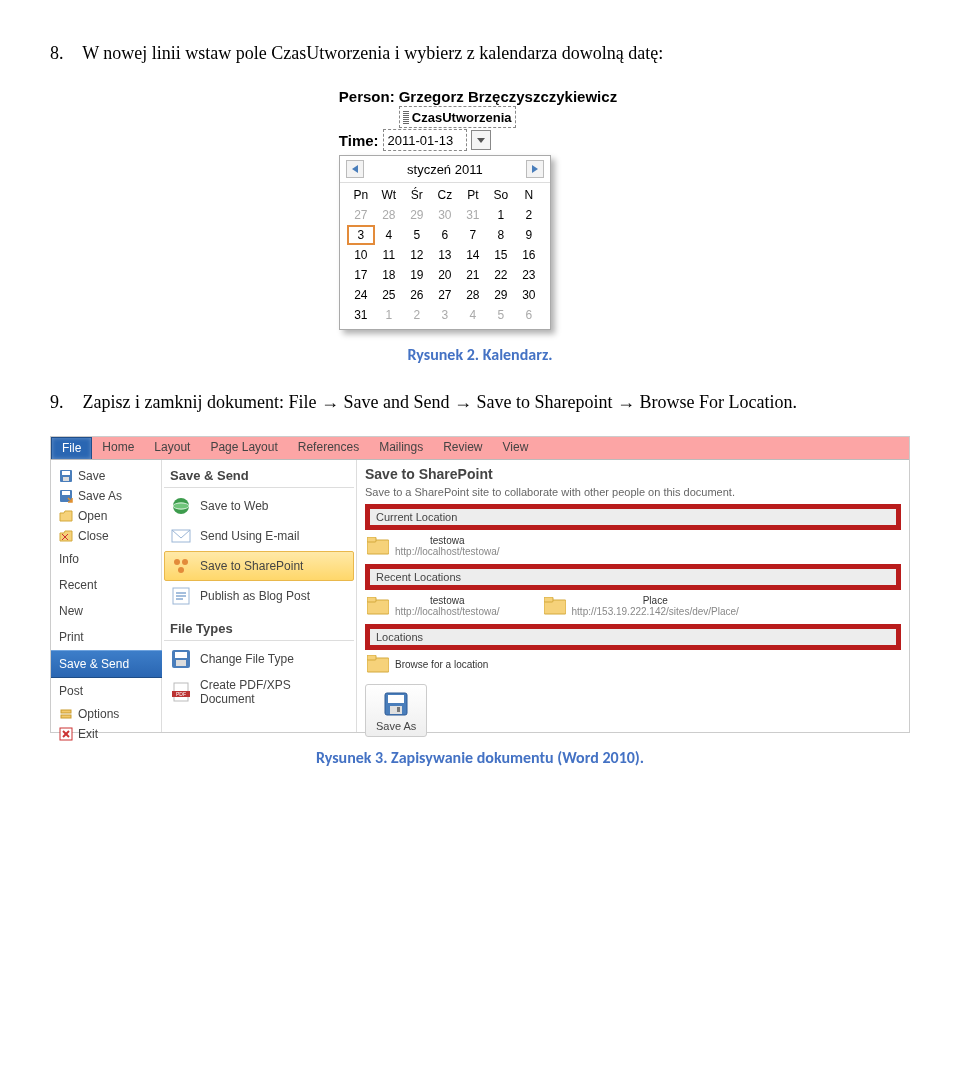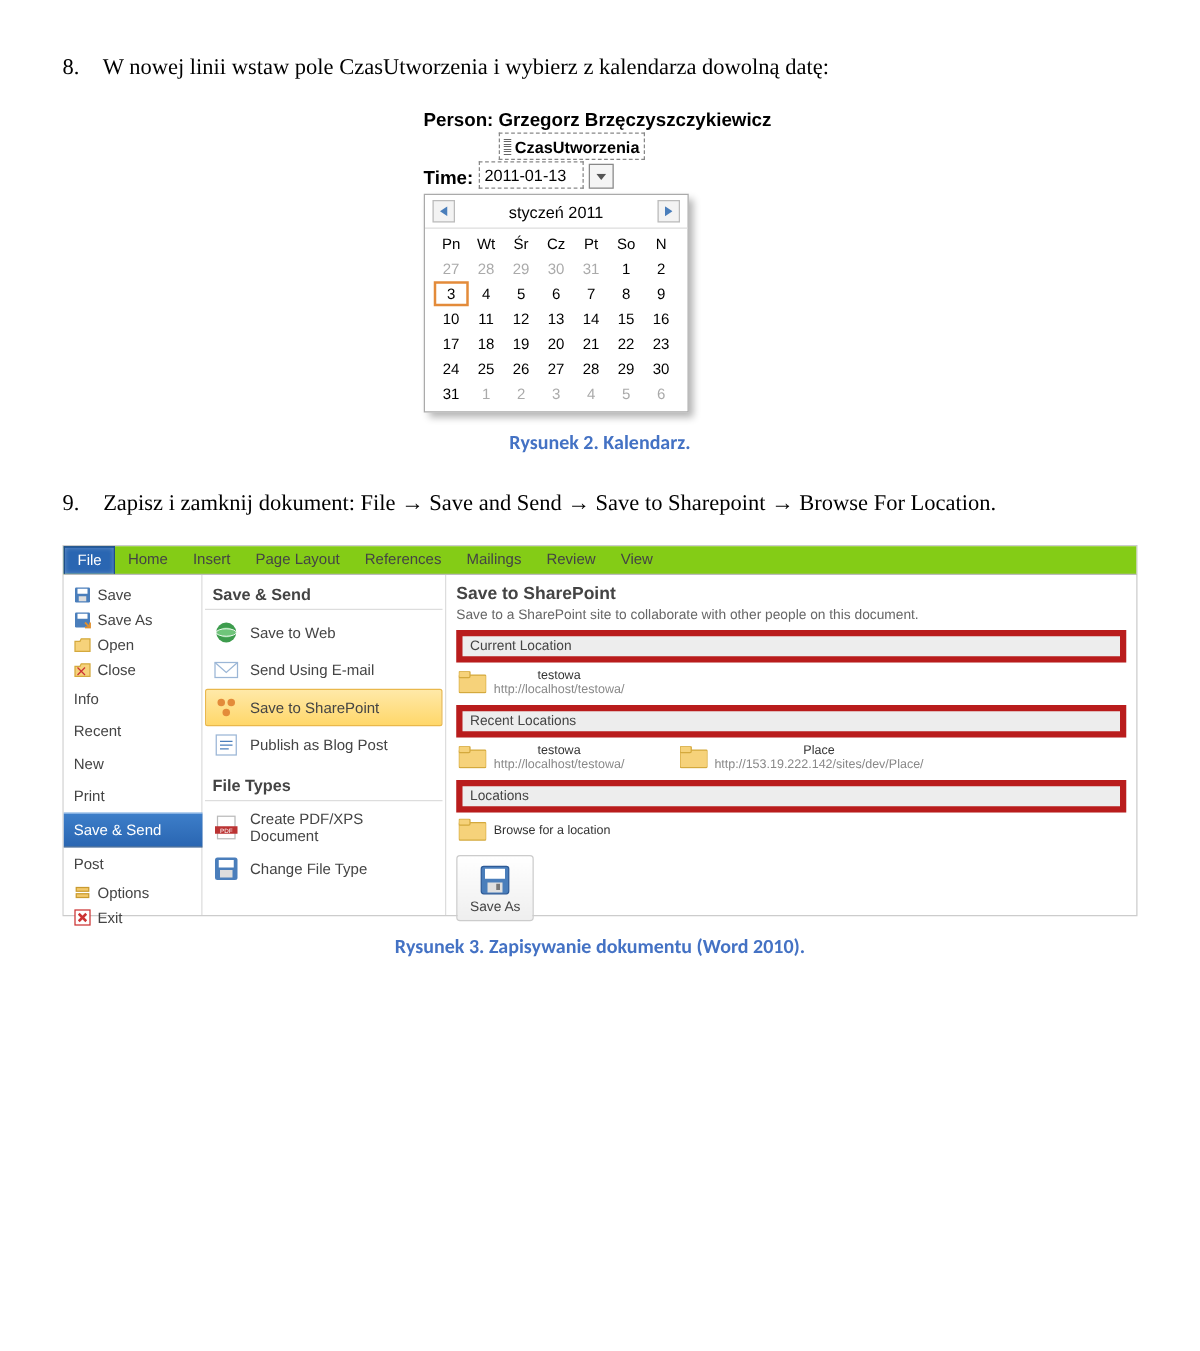--- a/index.html
+++ b/index.html
@@ -3,21 +3,21 @@
 <meta charset="utf-8">
 <style>
   body { font-family: "Times New Roman", serif; margin: 0; padding: 40px 50px; font-size: 18px; color: #000; background:#fff; width:960px; box-sizing:border-box; }
   .instruction { margin-bottom: 20px; line-height:1.5; }
   .instruction .num { display:inline-block; width:28px; }
   .caption { text-align:center; color:#4472c4; font-family: Calibri, Arial, sans-serif; font-weight:bold; font-size:16px; margin:15px 0 25px; }
   
   
   .cal-wrap { display:flex; justify-content:center; }
   .cal-box { font-family: "Segoe UI", Tahoma, sans-serif; font-size:13px; color:#000; }
-  .cal-row { display:flex; align-items:flex-end; margin:1px 0; }
+  .cal-row { display:flex; align-items:center; margin:1px 0; }
   .cal-label { font-size:15px; font-weight:bold; margin-right:4px; }
   .cal-field-box { border:1px dashed #888; padding:1px 3px; display:flex; align-items:center; height:18px;font-weight:bold; }
   .cal-field-marker { width:6px; height:14px; background: repeating-linear-gradient(0deg,#666,#666 1px,transparent 1px,transparent 2px); margin-right:3px; }
   .cal-input { border:1px dashed #888; padding:1px 4px; height:18px; display:flex; align-items:center; min-width:74px; }
   .cal-dd { width:18px; height:18px; border:1px solid #888; margin-left:4px; display:flex; align-items:center; justify-content:center; background:#f5f5f5; }
   .cal-dd svg { width:8px; height:5px; }
   .calendar { border:1px solid #aaa; width:210px; margin-top:4px; box-shadow:4px 4px 6px rgba(0,0,0,0.3); background:#fff; }
   .cal-head { display:flex; align-items:center; justify-content:space-between; padding:4px 6px; border-bottom:1px solid #ddd; }
   .cal-arrow { width:16px; height:16px; border:1px solid #bbb; background:#f3f3f3; display:flex; align-items:center; justify-content:center; cursor:pointer; }
   .cal-arrow svg { width:6px; height:8px; }
@@ -26,21 +26,21 @@
   .cal-grid th, .cal-grid td { width:26px; height:18px; text-align:center; font-size:12px; font-weight:normal; }
   .cal-grid th { color:#000; }
   .cal-grid td { color:#000; }
   .cal-grid td.other { color:#aaa; }
   .cal-grid td.sel { outline:2px solid #e38b3a; outline-offset:-2px; }
   .cal-foot { border-top:1px solid #ddd; padding:4px; text-align:center; }
   .cal-today { display:inline-block; border:1px solid #999; background:#eee; padding:1px 8px; font-size:12px; box-shadow:1px 1px 0 #ccc; }
 
   
   .word-wrap { border:1px solid #ccc; font-family: "Segoe UI", Tahoma, sans-serif; font-size:12px; color:#444; margin-top:10px; }
-  .tabs { display:flex; height:22px; background:#84cc16; border-bottom:1px solid #bbb; }
+  .tabs { display:flex; height:22px; background:#fca5a5; border-bottom:1px solid #bbb; }
   .tab { padding:3px 10px; border-right:0; font-size:12px; }
   .tab.file { background:#2a66b2; color:#fff; border:1px solid #1f4e8a; border-bottom:none; box-shadow:inset 0 0 4px rgba(255,255,255,0.3); }
   .backstage { display:flex; height:272px; }
   .bs-left { width:110px; background:#fff; border-right:1px solid #ddd; padding:6px 0; }
   .bs-item { display:flex; align-items:flex-start; padding:3px 8px; gap:5px; font-size:12px; color:#444; cursor:pointer; }
   .bs-item.big { padding:6px 8px; }
   .bs-item.sel { background:linear-gradient(#3d7ec9,#2a66b2); color:#fff; border-top:1px solid #6fa3de; border-bottom:1px solid #1e4d87; margin:0 -1px 0 0; }
   .bs-icon { width:14px; height:14px; display:inline-flex; align-items:center; justify-content:center; }
   .bs-mid { width:190px; padding:6px 2px; border-right:1px solid #ddd; }
   .bs-section { font-weight:bold; font-size:13px; color:#444; padding:2px 6px 4px; border-bottom:1px solid #ddd; margin-bottom:3px; }
@@ -180,21 +180,21 @@
 
 <div class="instruction">
   <span class="num">9.</span>
   <span>Zapisz i zamknij dokument: File → Save and Send → Save to Sharepoint → Browse For Location.</span>
 </div>
 
 <div class="word-wrap">
   <div class="tabs">
       <div class="tab file">File</div>
       <div class="tab">Home</div>
-      <div class="tab">Insert</div>
+      <div class="tab">Layout</div>
       <div class="tab">Page Layout</div>
       <div class="tab">References</div>
       <div class="tab">Mailings</div>
       <div class="tab">Review</div>
       <div class="tab">View</div>
     </div>
   <div class="backstage">
     <div class="bs-left">
         <div class="bs-item">
           <span class="bs-icon">
@@ -314,36 +314,36 @@
               </svg>
             </span>
             <span>Publish as Blog Post</span>
           </div>
         </div>
       <div class="bs-section" style="margin-top:8px">File Types</div>
       <div id="mid-opts2">
           <div class="bs-option">
             <span class="bs-opticon">
               <svg width="22" height="22" viewBox="0 0 22 22">
+                <rect x="2" y="2" width="18" height="18" rx="2" fill="#4a7ebb"></rect>
+                <rect x="5" y="4" width="12" height="6" fill="#fff"></rect>
+                <rect x="6" y="12" width="10" height="6" fill="#ddd"></rect>
+              </svg>
+            </span>
+            <span>Change File Type</span>
+          </div>
+          <div class="bs-option">
+            <span class="bs-opticon">
+              <svg width="22" height="22" viewBox="0 0 22 22">
                 <rect x="4" y="2" width="14" height="18" fill="#fff" stroke="#bbb"></rect>
                 <rect x="2" y="10" width="18" height="6" fill="#b33"></rect>
                 <text x="11" y="15" font-size="5" fill="#fff" text-anchor="middle" font-family="Arial">PDF</text>
               </svg>
             </span>
             <span>Create PDF/XPS Document</span>
-          </div>
-          <div class="bs-option">
-            <span class="bs-opticon">
-              <svg width="22" height="22" viewBox="0 0 22 22">
-                <rect x="2" y="2" width="18" height="18" rx="2" fill="#4a7ebb"></rect>
-                <rect x="5" y="4" width="12" height="6" fill="#fff"></rect>
-                <rect x="6" y="12" width="10" height="6" fill="#ddd"></rect>
-              </svg>
-            </span>
-            <span>Change File Type</span>
           </div>
         </div>
     </div>
     <div class="bs-right">
       <div class="bs-heading">Save to SharePoint</div>
       <div class="bs-desc">Save to a SharePoint site to collaborate with other people on this document.</div>
       <div class="bs-subhead">Current Location</div>
       <div class="bs-loc">
         <svg class="folder-icon" viewBox="0 0 22 18">
             <rect x="0" y="3" width="22" height="14" rx="1" fill="#f6d27a" stroke="#d4a93d"></rect>

